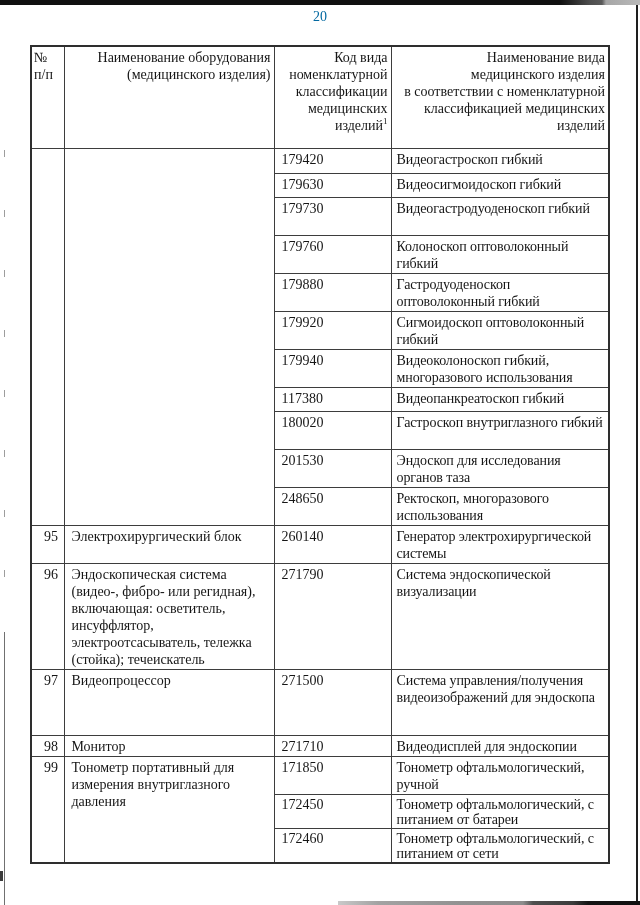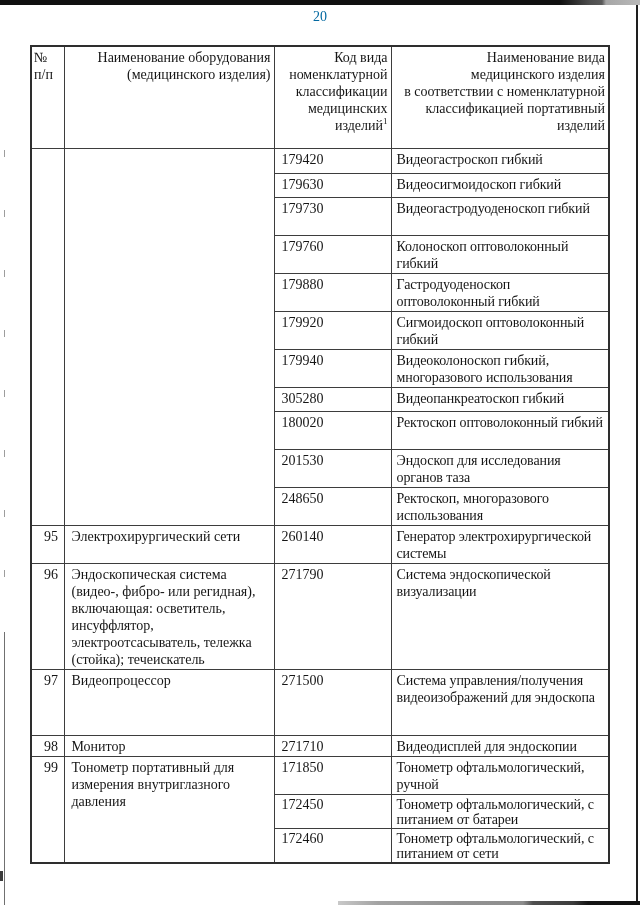--- a/index.html
+++ b/index.html
@@ -92,21 +92,21 @@
       <div>Код вида</div>
       <div>номенклатурной</div>
       <div>классификации</div>
       <div>медицинских</div>
       <div><span>изделий</span><sup>1</sup></div>
     </th>
     <th class="h-cell">
       <div>Наименование вида</div>
       <div>медицинского изделия</div>
       <div>в соответствии с номенклатурной</div>
-      <div>классификацией портативный</div>
+      <div>классификацией медицинских</div>
       <div>изделий</div>
     </th>
   </tr>
 
   <tr style="height:25px">
     <td rowspan="11" class="cell-num"></td>
     <td rowspan="11" class="cell-equipment"></td>
     <td class="cell-code">179420</td>
     <td class="cell-type">Видеогастроскоп гибкий</td>
   </tr>
@@ -128,39 +128,39 @@
   </tr>
   <tr style="height:37px">
     <td class="cell-code">179920</td>
     <td class="cell-type">Сигмоидоскоп оптоволоконный гибкий</td>
   </tr>
   <tr style="height:38px">
     <td class="cell-code">179940</td>
     <td class="cell-type">Видеоколоноскоп гибкий, многоразового использования</td>
   </tr>
   <tr style="height:24px">
-    <td class="cell-code">305280</td>
+    <td class="cell-code">117380</td>
     <td class="cell-type">Видеопанкреатоскоп гибкий</td>
   </tr>
   <tr style="height:38px">
     <td class="cell-code">180020</td>
-    <td class="cell-type">Ректоскоп оптоволоконный гибкий</td>
+    <td class="cell-type">Гастроскоп внутриглазного гибкий</td>
   </tr>
   <tr style="height:38px">
     <td class="cell-code">201530</td>
     <td class="cell-type">Эндоскоп для исследования органов таза</td>
   </tr>
   <tr style="height:35px">
     <td class="cell-code">248650</td>
     <td class="cell-type">Ректоскоп, многоразового использования</td>
   </tr>
 
   <tr style="height:38px">
     <td class="cell-num">95</td>
-    <td class="cell-equipment">Электрохирургический сети</td>
+    <td class="cell-equipment">Электрохирургический блок</td>
     <td class="cell-code">260140</td>
     <td class="cell-type">Генератор электрохирургической системы</td>
   </tr>
   <tr style="height:104px">
     <td class="cell-num">96</td>
     <td class="cell-equipment">Эндоскопическая система (видео-, фибро- или регидная), включающая: осветитель, инсуффлятор, электроотсасыватель, тележка (стойка); течеискатель</td>
     <td class="cell-code">271790</td>
     <td class="cell-type">Система эндоскопической визуализации</td>
   </tr>
   <tr style="height:66px">

